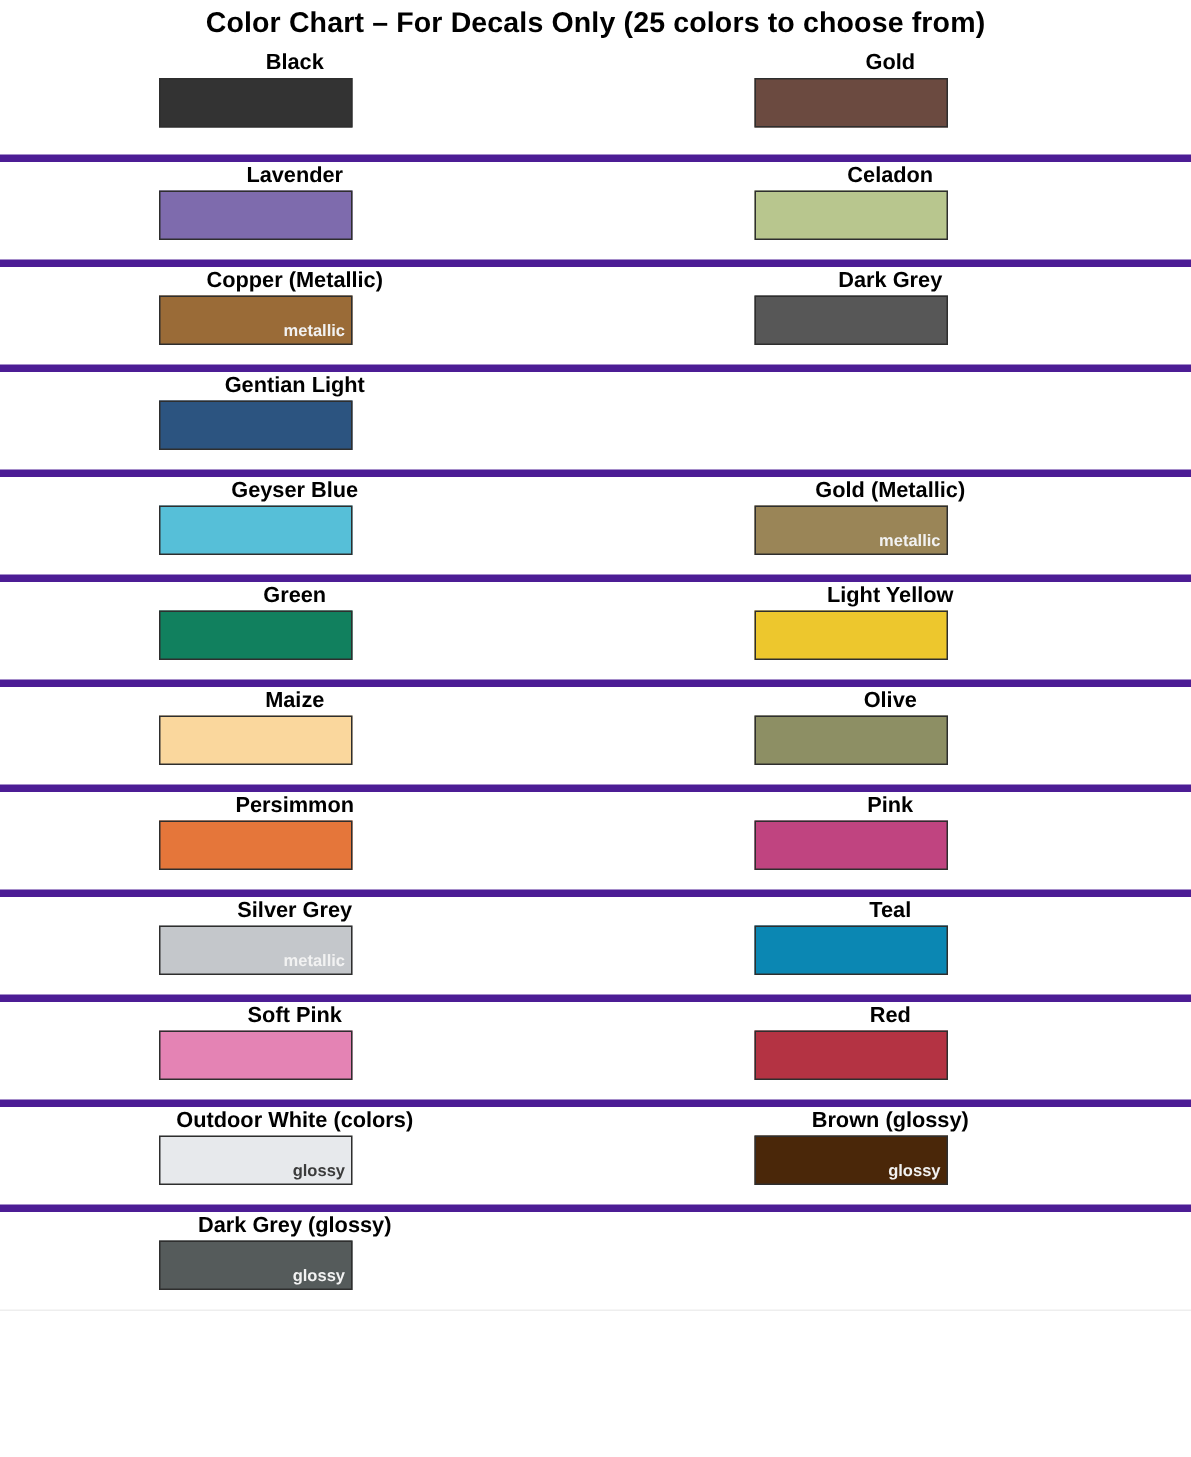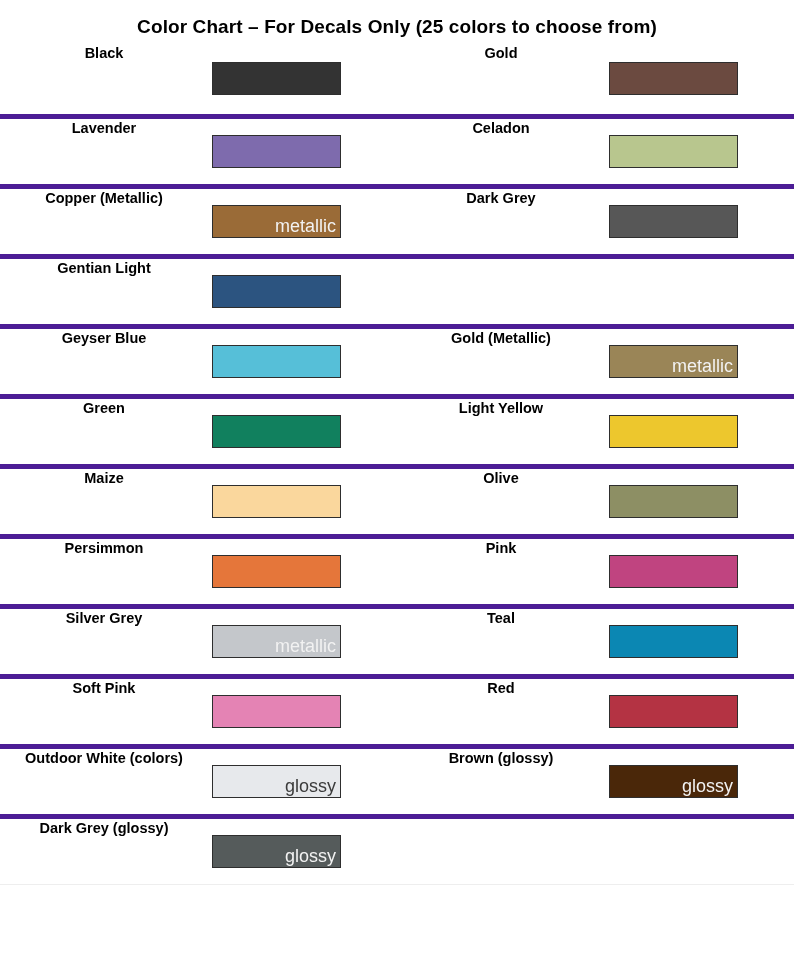--- a/index.html
+++ b/index.html
@@ -19,21 +19,21 @@
     height: 971px;
     position: relative;
     box-sizing: border-box;
   }
   .chart-title {
     text-align: center;
     font-size: 19px;
     font-weight: bold;
     color: #000000;
     letter-spacing: 0.1px;
-    padding-top: 14px;
+    padding-top: 3px;
     padding-bottom: 4px;
     line-height: 1.35;
   }
   .rows {
     display: block;
     width: 794px;
   }
   .color-row {
     display: flex;
     flex-direction: row;
@@ -42,21 +42,22 @@
     height: 70px;
     border-top: 5px solid #4c1d95;
     box-sizing: border-box;
   }
   .color-row.first-row {
     border-top: none;
   }
   .color-cell {
     width: 397px;
     display: flex;
-    flex-direction: row;
+    flex-direction: column;
+    align-items: center;
     box-sizing: border-box;
   }
   .color-label {
     width: 212px;
     text-align: center;
     font-size: 14.5px;
     font-weight: bold;
     line-height: 1.32;
     padding-right: 4px;
     box-sizing: border-box;
@@ -72,24 +73,24 @@
     width: 129px;
     height: 33px;
     border: 1px solid #2e2e2e;
     box-sizing: border-box;
     position: relative;
     display: flex;
     align-items: flex-end;
     justify-content: flex-end;
   }
   .swatch-note {
-    font-size: 18px;
+    font-size: 11px;
     line-height: 1;
     padding: 0 4px 2px 0;
-    font-weight: normal;
+    font-weight: bold;
     white-space: nowrap;
   }
   .swatch-note.light {
     color: #f2f2f2;
   }
   .swatch-note.dark {
     color: #3b3b3b;
   }
   .color-cell.empty .color-label,
   .color-cell.empty .swatch-wrap {

